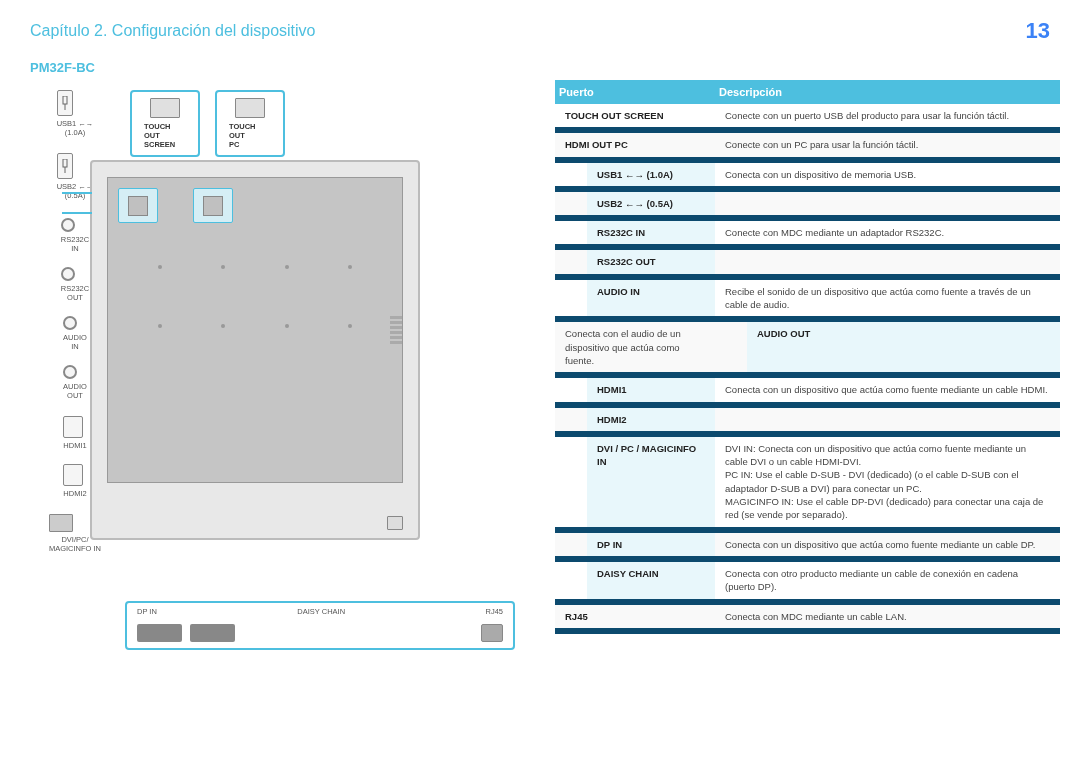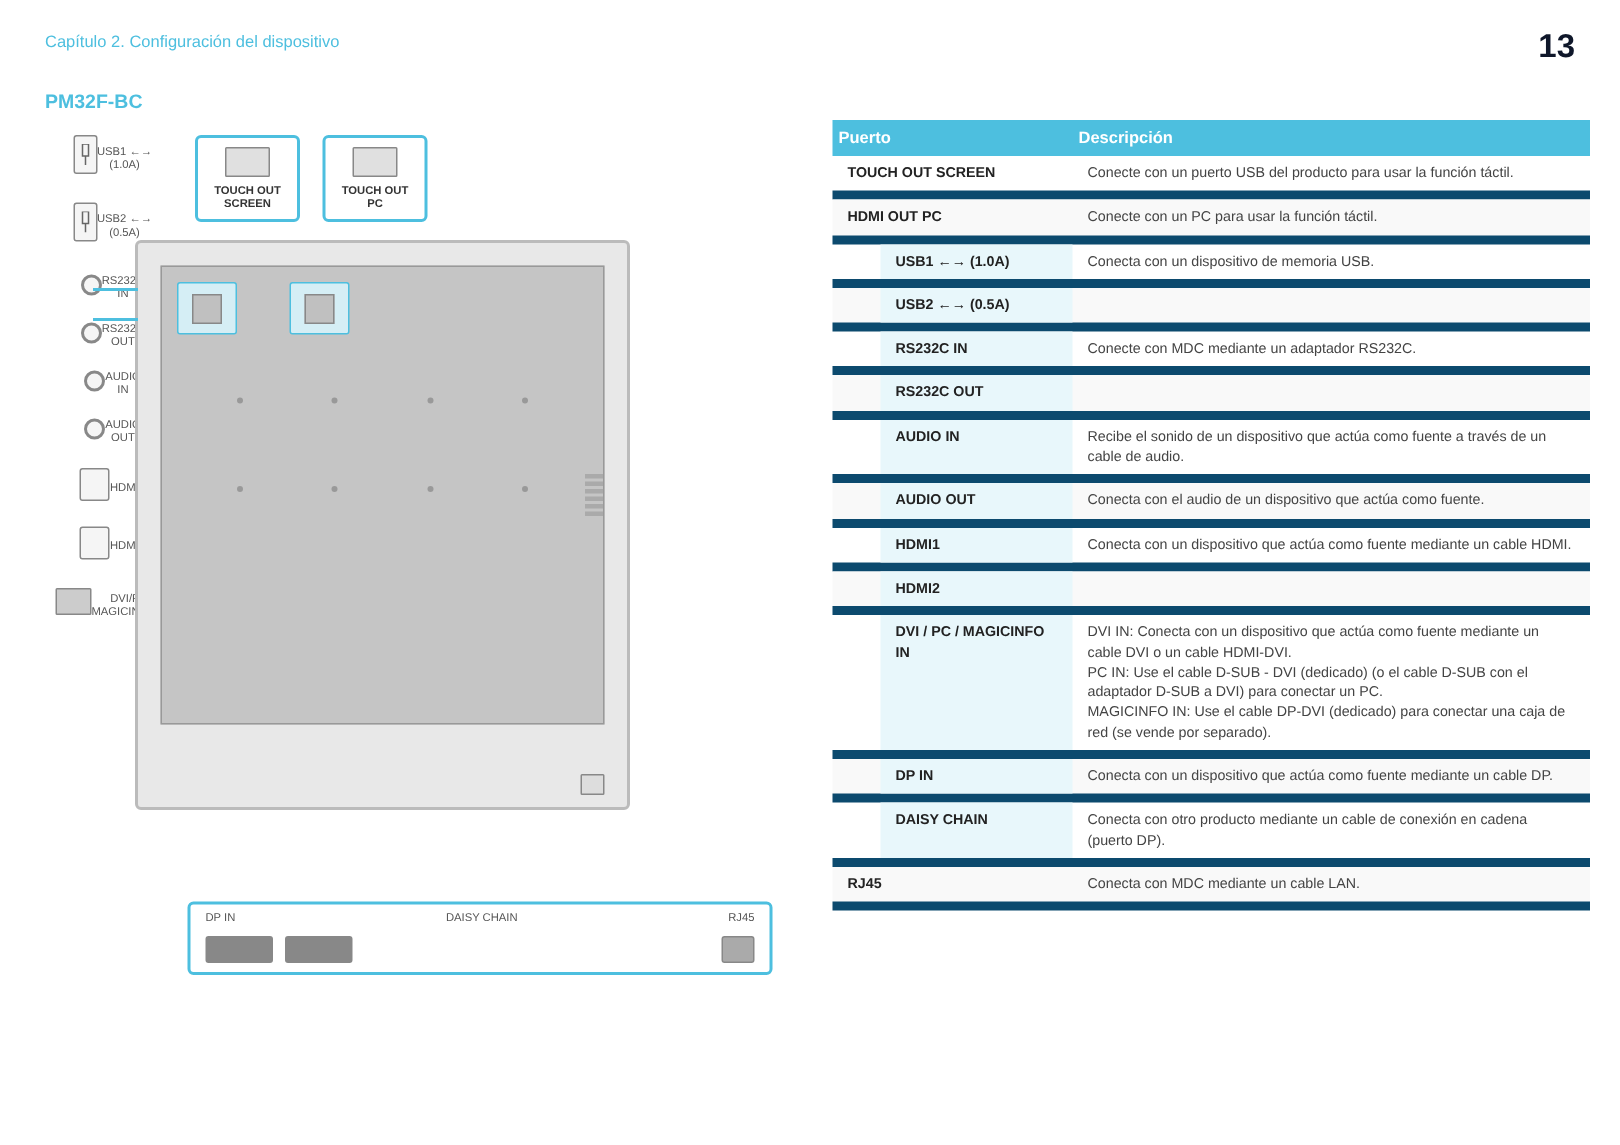--- a/index.html
+++ b/index.html
@@ -17,27 +17,27 @@
       height: 763px;
       position: relative;
       padding: 20px 30px;
     }
     .page-number {
       position: absolute;
       top: 18px;
       right: 30px;
       font-size: 22px;
       font-weight: bold;
-      color: #0f172a;
+      color: #3b82f6;
     }
     .chapter-label {
       position: absolute;
       top: 22px;
       left: 30px;
-      font-size: 11px;
+      font-size: 16px;
       color: #4dbfdf;
       text-align: center;
     }
     .model-title {
       position: absolute;
       top: 60px;
       left: 30px;
       font-size: 13px;
       font-weight: bold;
       color: #4dbfdf;
@@ -59,22 +59,22 @@
       top: 0;
       width: 90px;
       height: 580px;
       display: flex;
       flex-direction: column;
       align-items: center;
       gap: 8px;
     }
     .port-item {
       display: flex;
-      flex-direction: row;
-      align-items: center;
+      flex-direction: column;
+      align-items: flex-start;
       font-size: 7.5px;
       color: #555;
       text-align: center;
       line-height: 1.2;
     }
     .port-icon {
       width: 18px;
       height: 28px;
       border: 1.5px solid #888;
       border-radius: 2px;
@@ -129,22 +129,21 @@
     .touch-out-area {
       position: absolute;
       top: 10px;
       left: 100px;
       display: flex;
       gap: 15px;
     }
     .touch-box {
       border: 2px solid #4dbfdf;
       border-radius: 4px;
-      padding: 6px 0;
-      text-align: center;
+      padding: 6px 12px;
       font-size: 7.5px;
       font-weight: bold;
       color: #333;
       background: #fff;
       width: 70px;
     }
     .touch-icon {
       width: 30px;
       height: 20px;
       border: 1.5px solid #888;
@@ -409,22 +408,22 @@
         </div>
         <div class="table-row-item row-bold">
           <div class="td td-port">RS232C OUT</div>
           <div class="td td-desc"></div>
         </div>
         <div class="table-row-item row-bold">
           <div class="td td-port">AUDIO IN</div>
           <div class="td td-desc">Recibe el sonido de un dispositivo que actúa como fuente a través de un cable de audio.</div>
         </div>
         <div class="table-row-item row-bold">
+          <div class="td td-desc">Conecta con el audio de un dispositivo que actúa como fuente.</div>
           <div class="td td-port">AUDIO OUT</div>
-          <div class="td td-desc">Conecta con el audio de un dispositivo que actúa como fuente.</div>
         </div>
         <div class="table-row-item row-bold">
           <div class="td td-port">HDMI1</div>
           <div class="td td-desc">Conecta con un dispositivo que actúa como fuente mediante un cable HDMI.</div>
         </div>
         <div class="table-row-item row-bold">
           <div class="td td-port">HDMI2</div>
           <div class="td td-desc"></div>
         </div>
         <div class="table-row-item row-bold">

